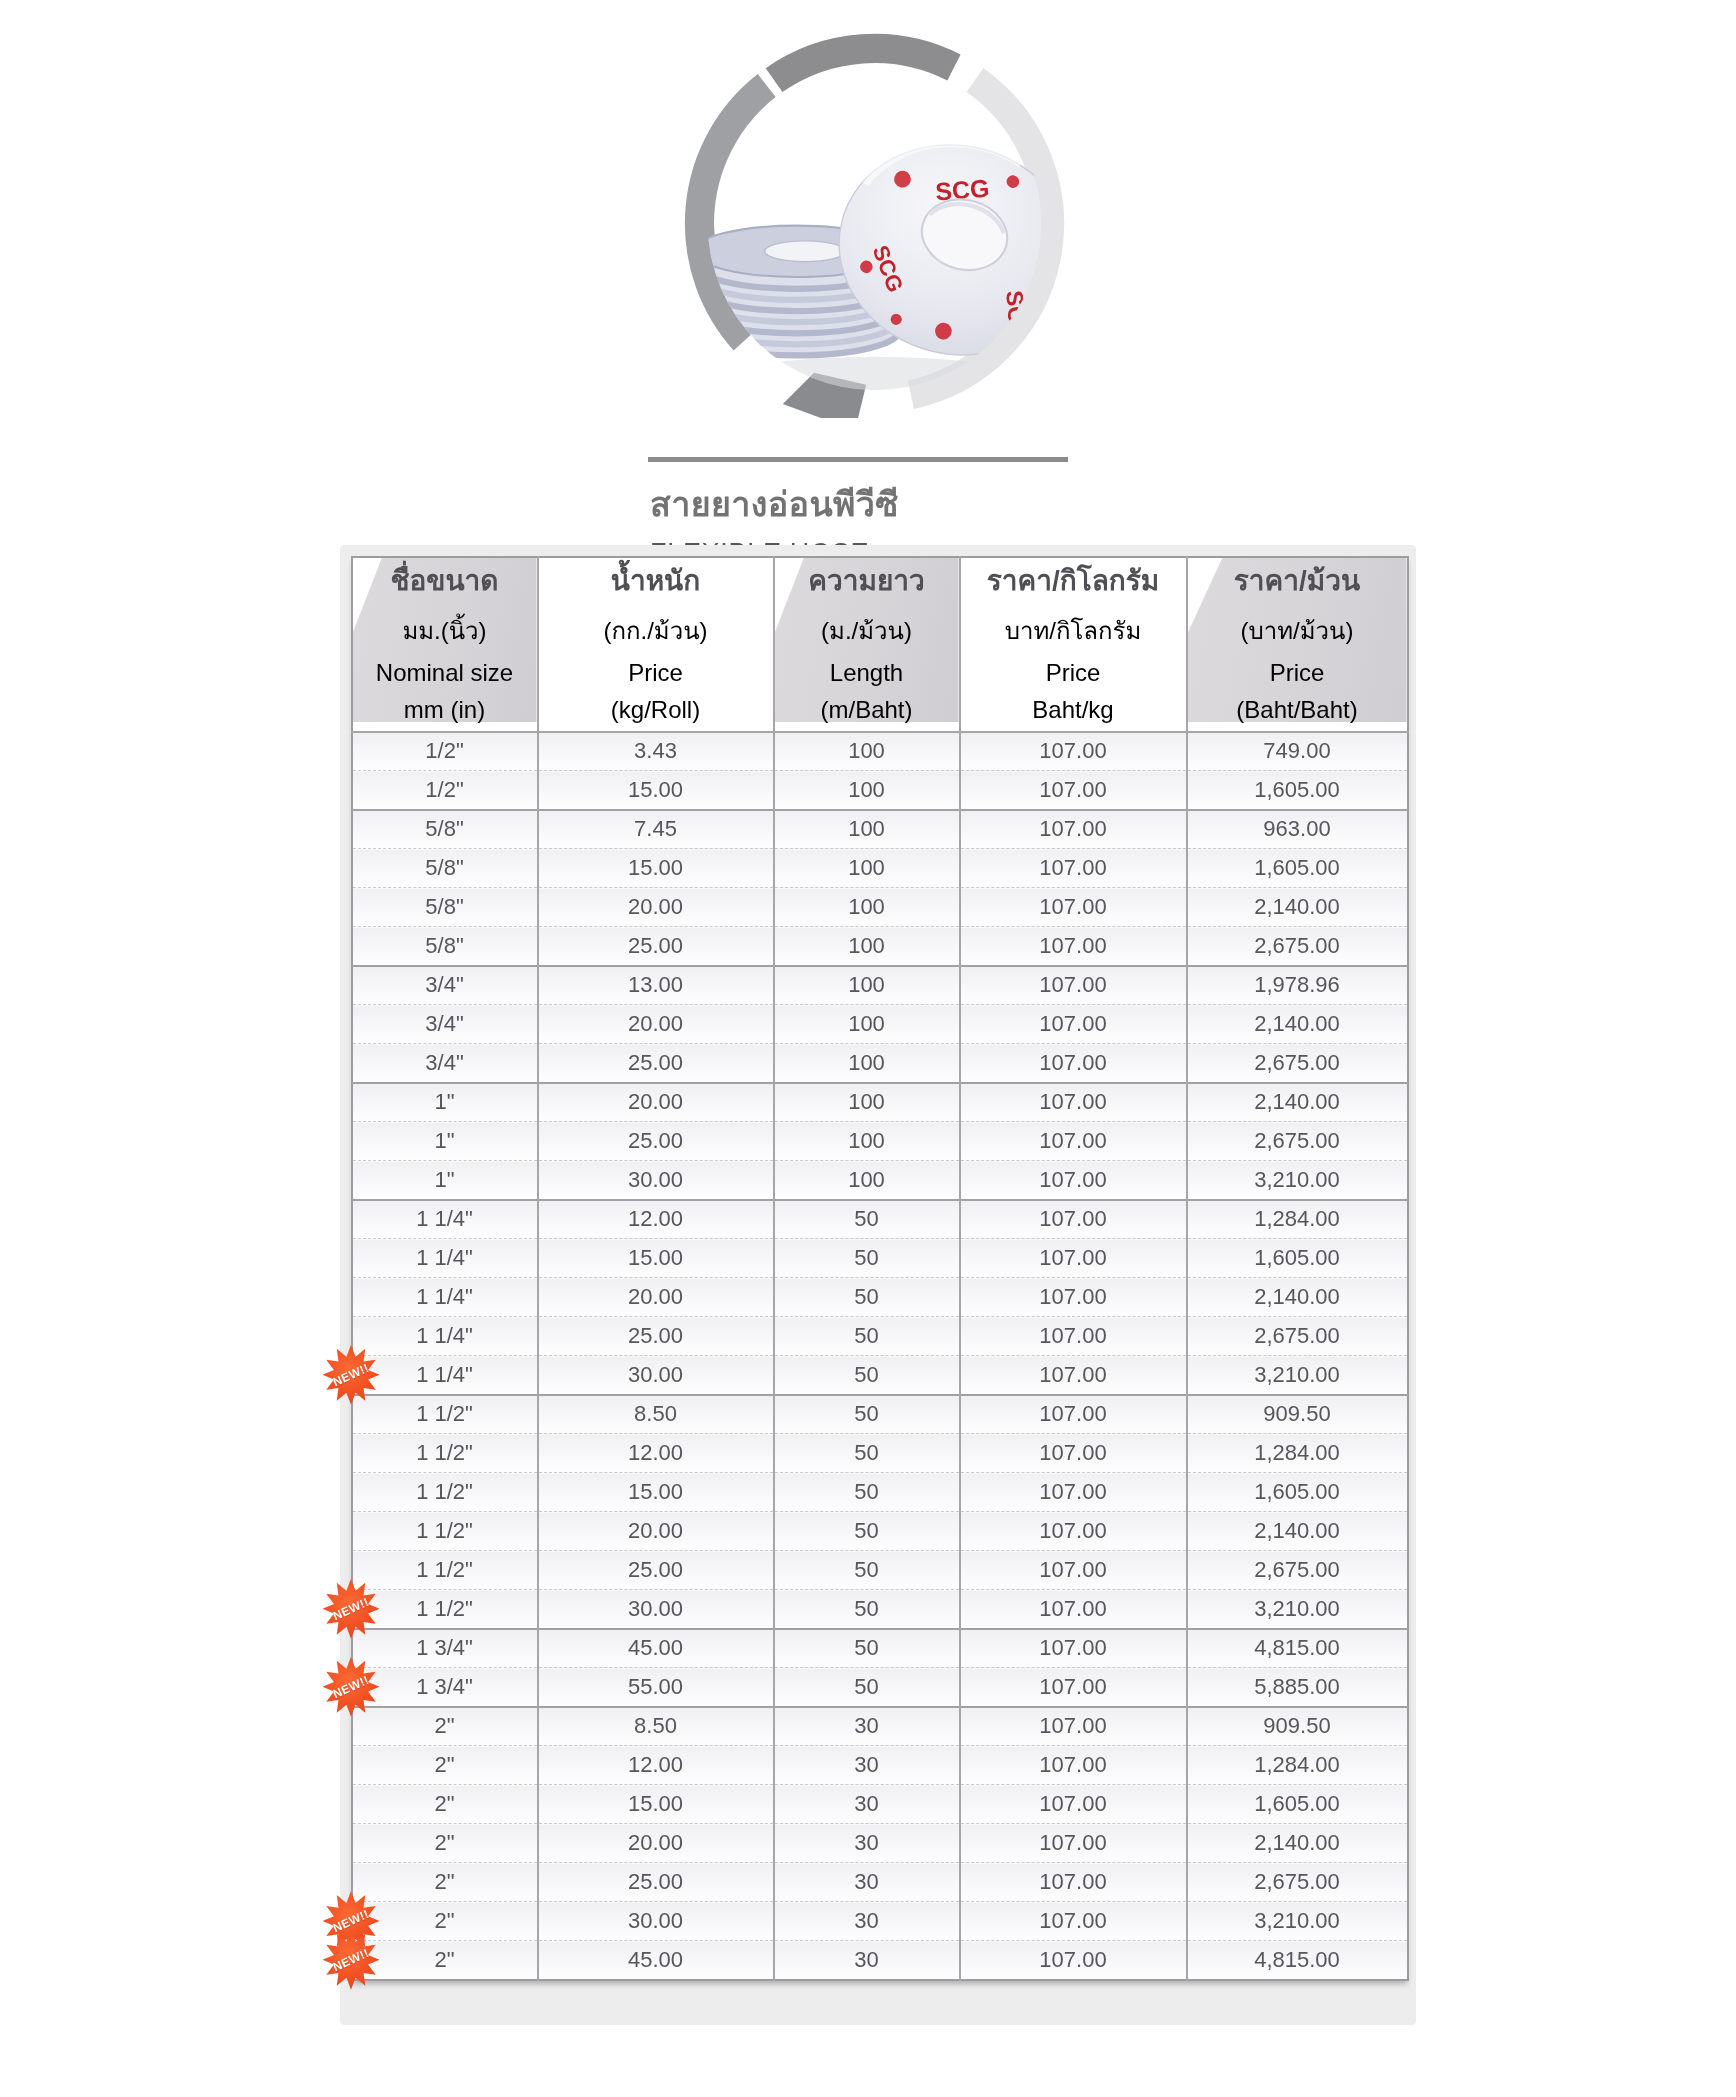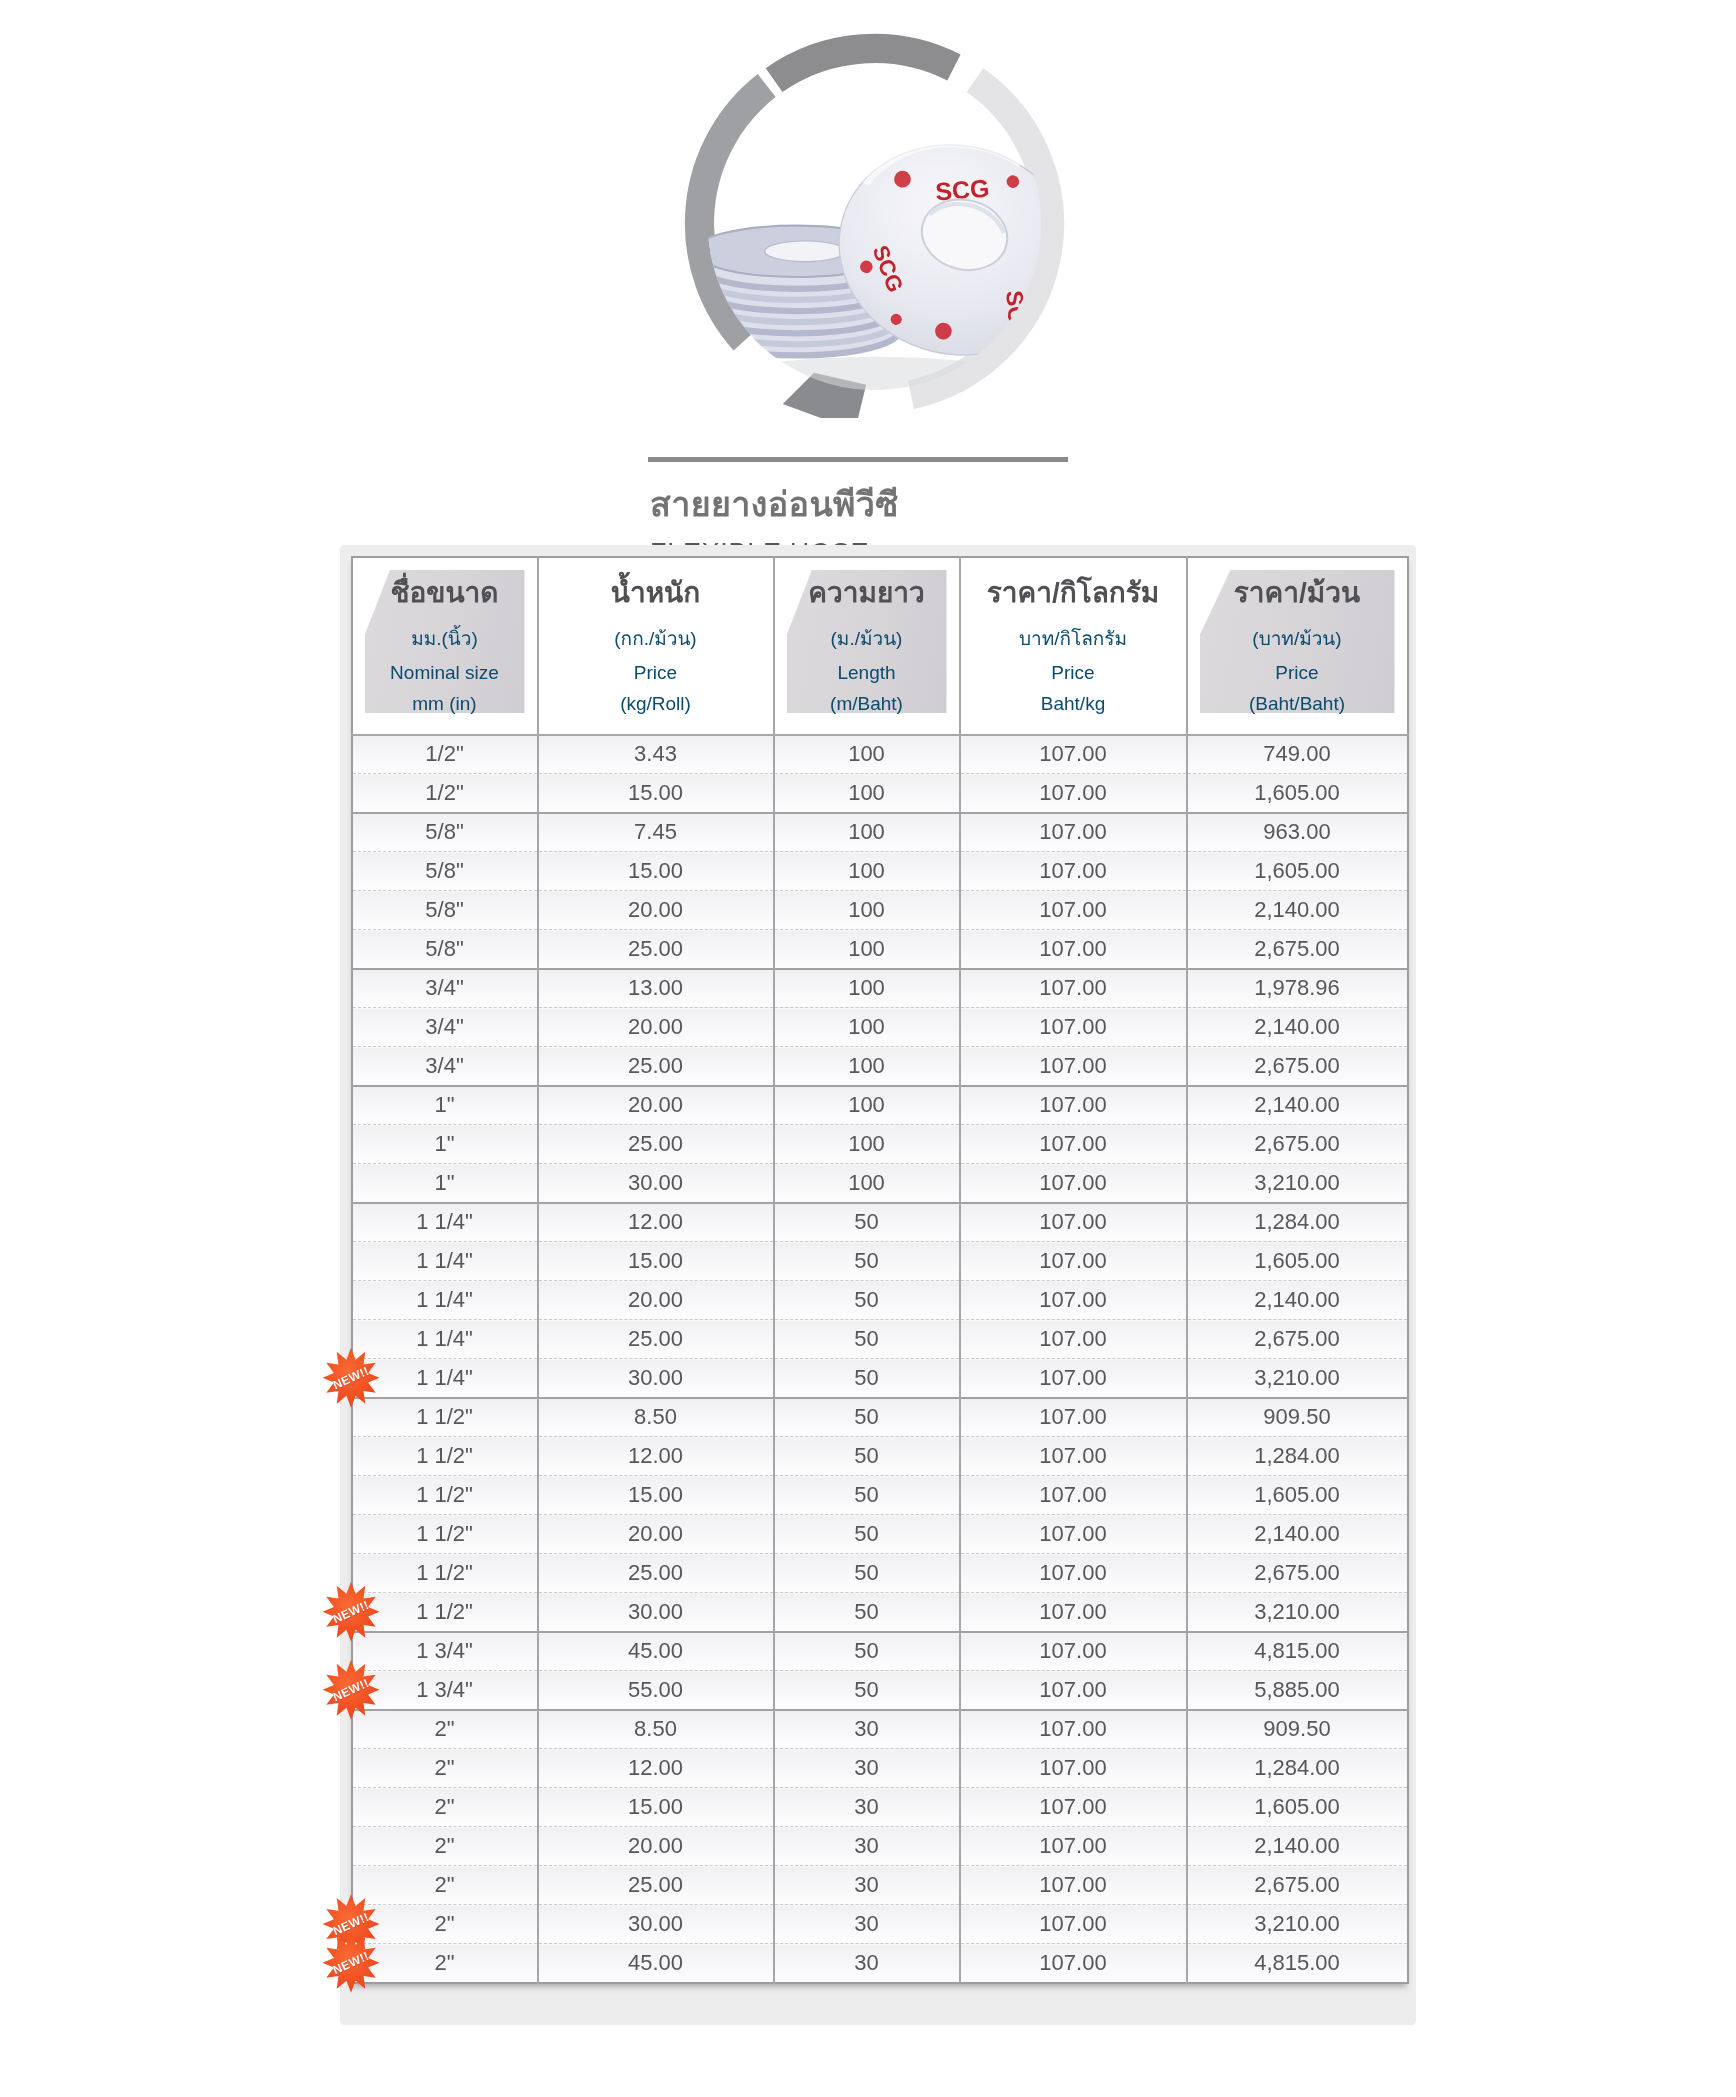--- a/index.html
+++ b/index.html
@@ -28,37 +28,37 @@
   table.price-table {
     width:1055px; table-layout:fixed; border-collapse:collapse;
     border:2.1px solid #9d9ba0;
     box-shadow:0 4.9px 5.6px -2.1px rgba(60,60,65,0.35);
     background:#ffffff;
   }
   col.c1 { width:186px; } col.c2 { width:236px; } col.c3 { width:186px; }
   col.c4 { width:227px; } col.c5 { width:221px; }
 
   thead th {
-    height:148px; padding:12px; border-left:2.1px solid #a7a5a8;
+    height:148px; padding:0; border-left:2.1px solid #a7a5a8;
     border-bottom:2.1px solid #a7a5a8; background:#ffffff;
     vertical-align:top; font-weight:normal;
   }
   thead th:first-child { border-left:none; }
   .hcell { position:relative; width:100%; height:100%; }
   .hshade {
     position:absolute; left:0; top:0; right:0; bottom:8.4px;
     background:linear-gradient(100deg,#dcdadd 0%,#d6d4d7 55%,#cfcdd1 100%);
     clip-path:polygon(16% 0%, 100% 0%, 100% 100%, 0% 100%, 0% 46%);
   }
   .htext {
     position:relative; height:100%; display:flex; flex-direction:column;
     align-items:center; justify-content:center; gap:9px; padding-bottom:7px;
   }
   .h-th  { font-size:28px; font-weight:bold; color:#4f4f54; }
-  .h-sub { font-size:19px; color:#0c4a6e; }
+  .h-sub { font-size:24px; color:#000000; }
 
   tbody td {
     height:39px; padding:0; text-align:center; vertical-align:middle;
     font-size:22px; color:#57565a;
     border-left:2.1px solid #a7a5a8;
     border-top:1.4px dashed #cbc9cc;
     background:linear-gradient(180deg,#f0f0f2 0%,#f8f8fa 60%,#fdfdfe 100%);
   }
   tbody td:first-child { border-left:none; position:relative; }
   tbody tr:first-child td { border-top:none; }

